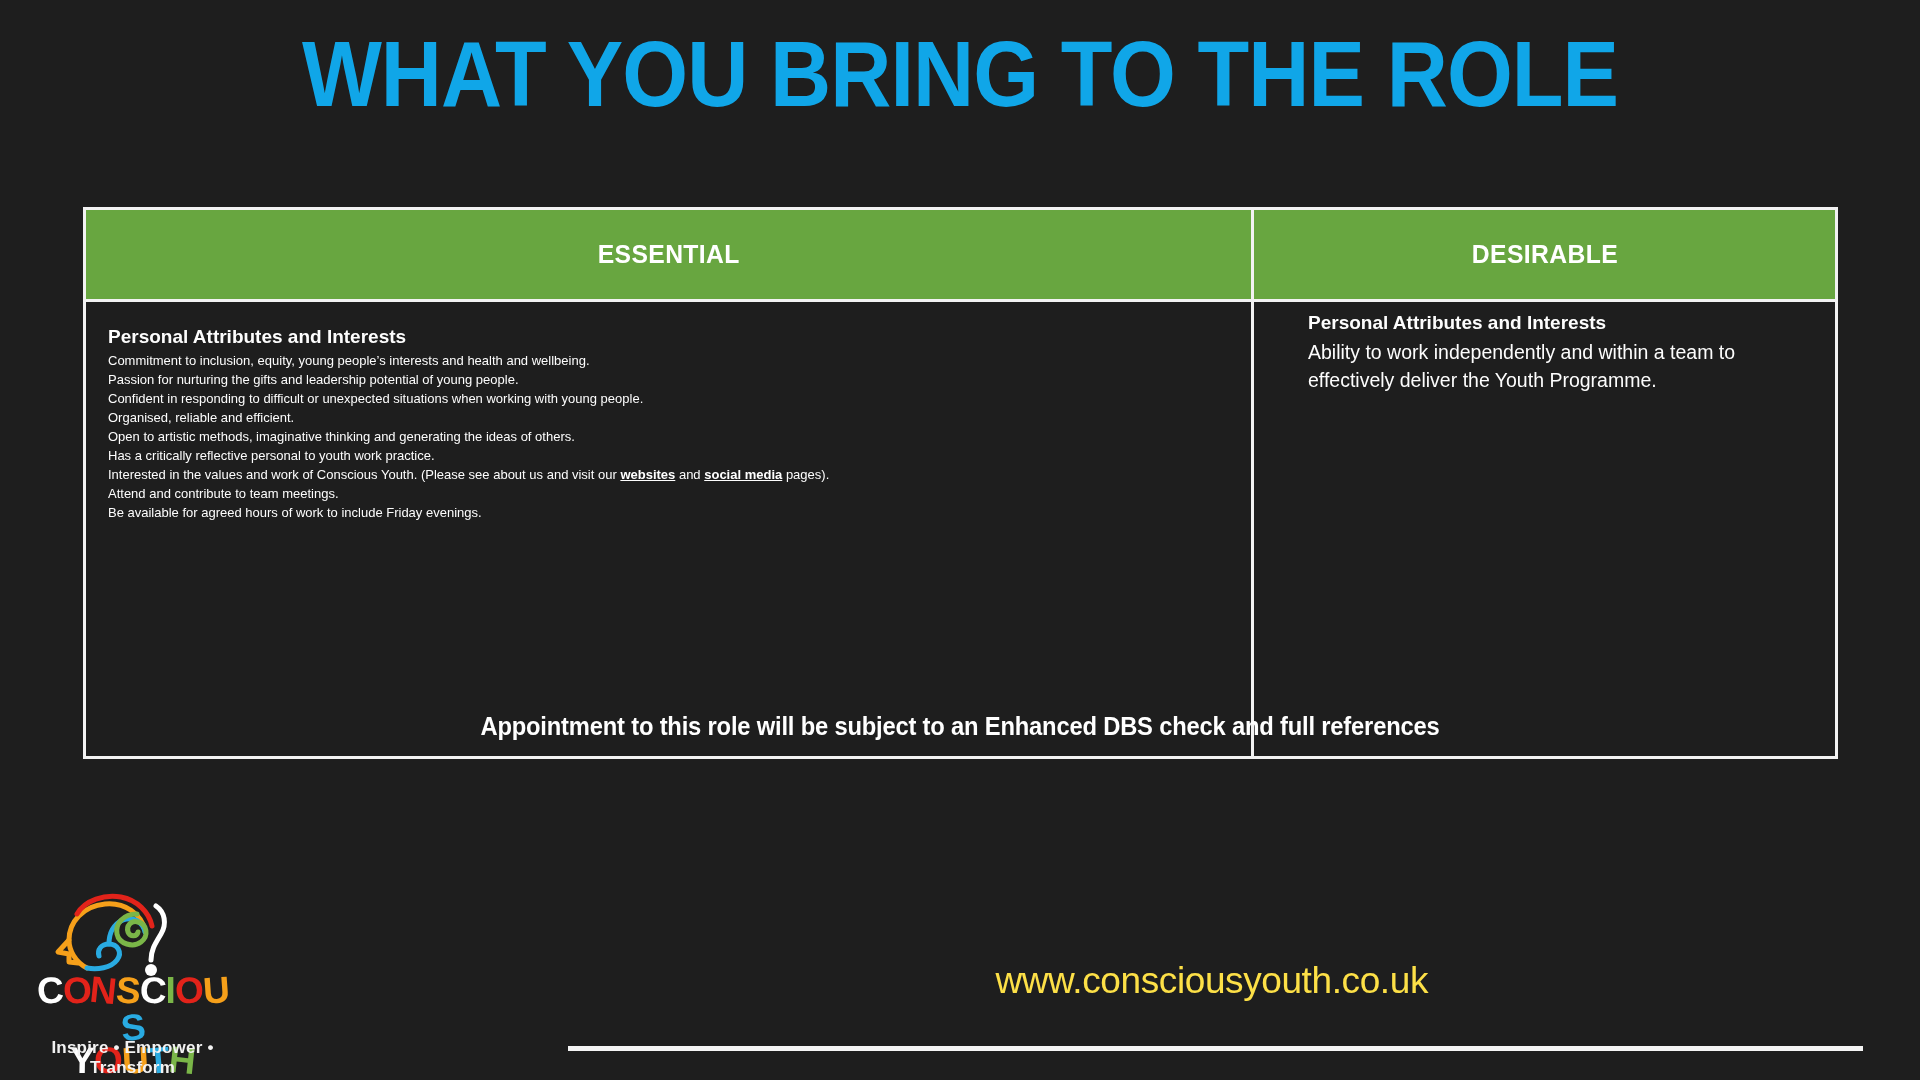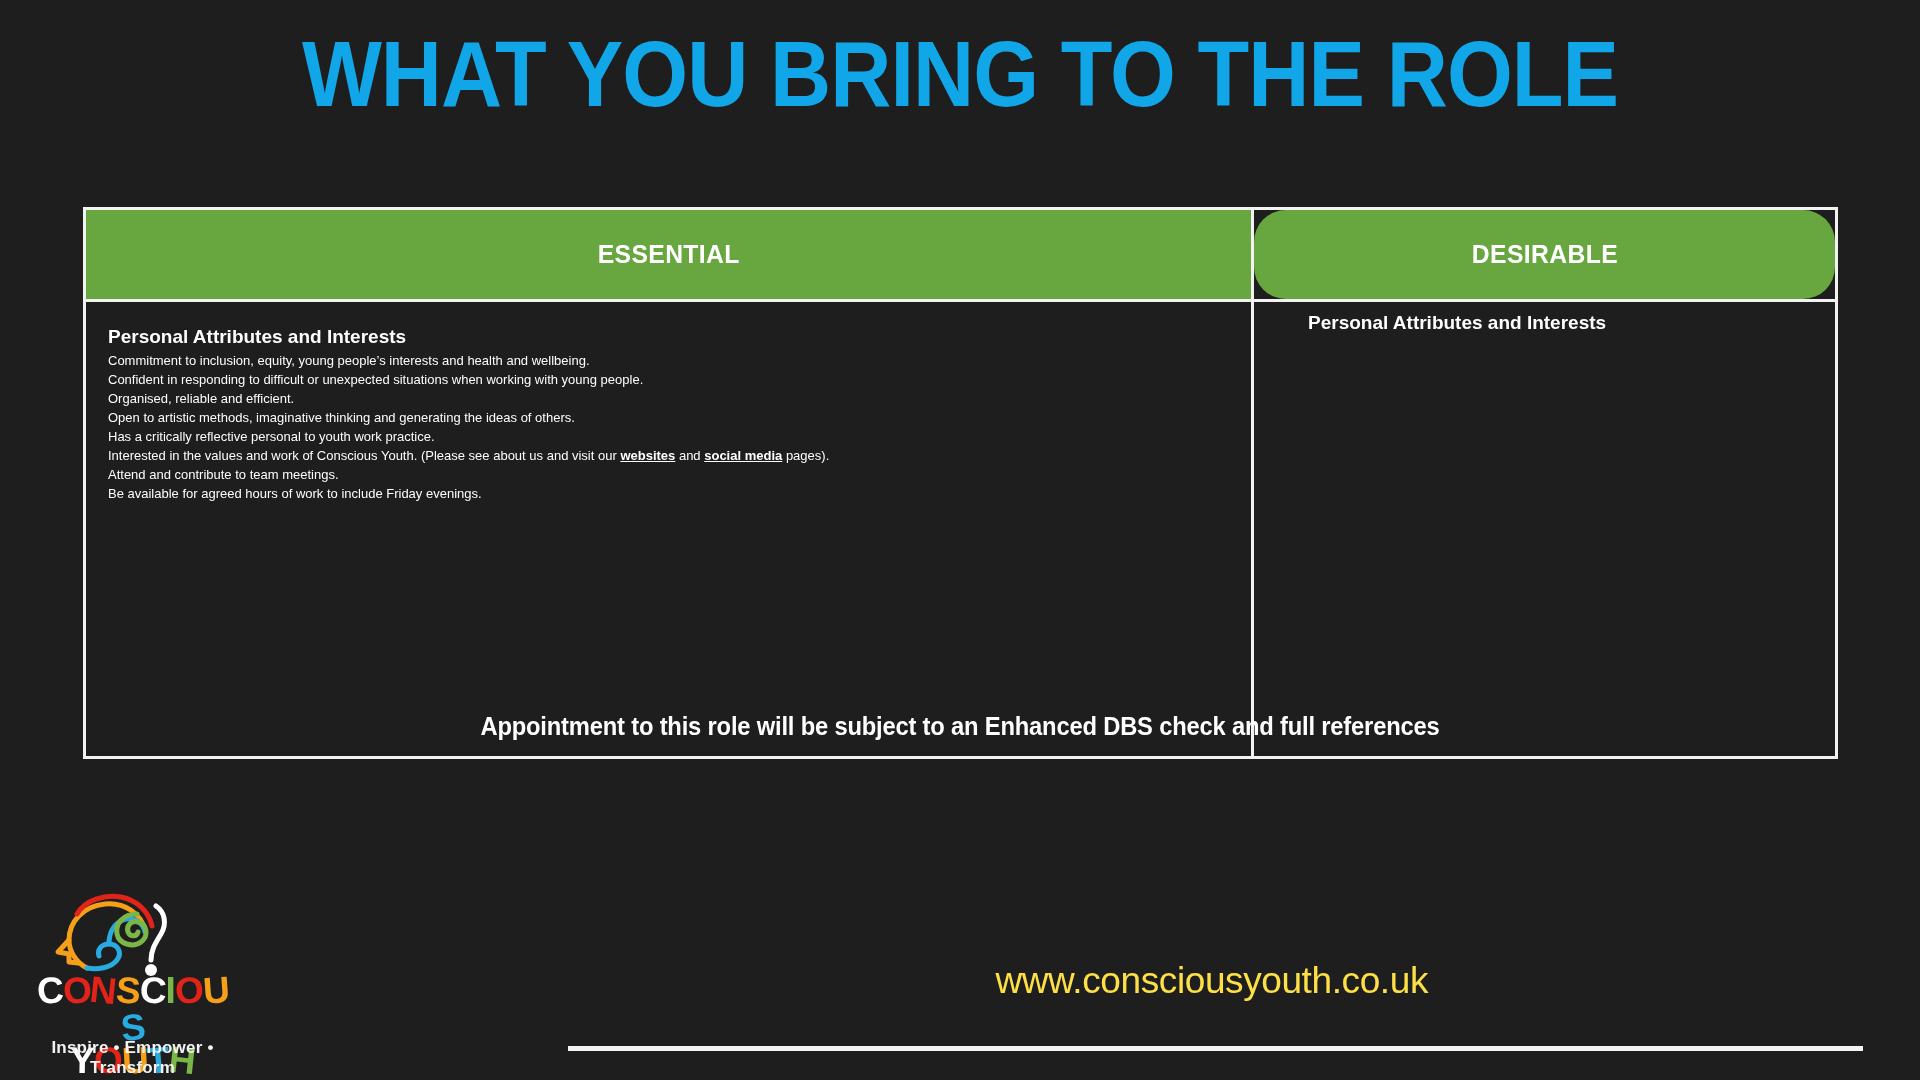--- a/index.html
+++ b/index.html
@@ -46,21 +46,21 @@
     flex:0 0 92px;
     border-bottom:3px solid #f2f2f2;
   }
   .th {
     background:#68a640;
     display:flex;
     align-items:center;
     justify-content:center;
   }
   .th-essential { flex:0 0 1168px; border-right:3px solid #f2f2f2; }
-  .th-desirable { flex:1 1 auto;border-radius:32px; }
+  .th-desirable { flex:1 1 auto; }
   .th-label {
     color:#ffffff;
     font-size:26px;
     font-weight:bold;
     letter-spacing:0.4px;
     transform:scaleX(0.95);
   }
 
   .tbody {
     display:flex;
@@ -177,33 +177,35 @@
         <span class="th-label">DESIRABLE</span>
       </div>
     </div>
 
     <div class="tbody">
 
       <div class="td td-essential">
         <div class="cell-heading">Personal Attributes and Interests</div>
 
         <div class="cell-line">Commitment to inclusion, equity, young people’s interests and health and wellbeing.</div>
+        <div class="cell-line">Passion for nurturing the gifts and leadership potential of young people.</div>
         <div class="cell-line">Confident in responding to difficult or unexpected situations when working with young people.</div>
         <div class="cell-line">Organised, reliable and efficient.</div>
         <div class="cell-line">Open to artistic methods, imaginative thinking and generating the ideas of others.</div>
         <div class="cell-line">Has a critically reflective personal to youth work practice.</div>
 
         <div class="cell-line"><span>Interested in the values and work of Conscious Youth. (Please see about us and visit our </span><a class="lnk" href="#">websites</a><span> and </span><a class="lnk" href="#">social media</a><span> pages).</span></div>
 
         <div class="cell-line">Attend and contribute to team meetings.</div>
         <div class="cell-line">Be available for agreed hours of work to include Friday evenings.</div>
       </div>
 
       <div class="td td-desirable">
         <div class="cell-heading">Personal Attributes and Interests</div>
+        <div class="cell-para">Ability to work independently and within a team to effectively deliver the Youth Programme.</div>
       </div>
 
     </div>
   </div>
 
   <div class="note">Appointment to this role will be subject to an Enhanced DBS check and full references</div>
 
   <div class="url">www.consciousyouth.co.uk</div>
   <div class="rule"></div>
 

